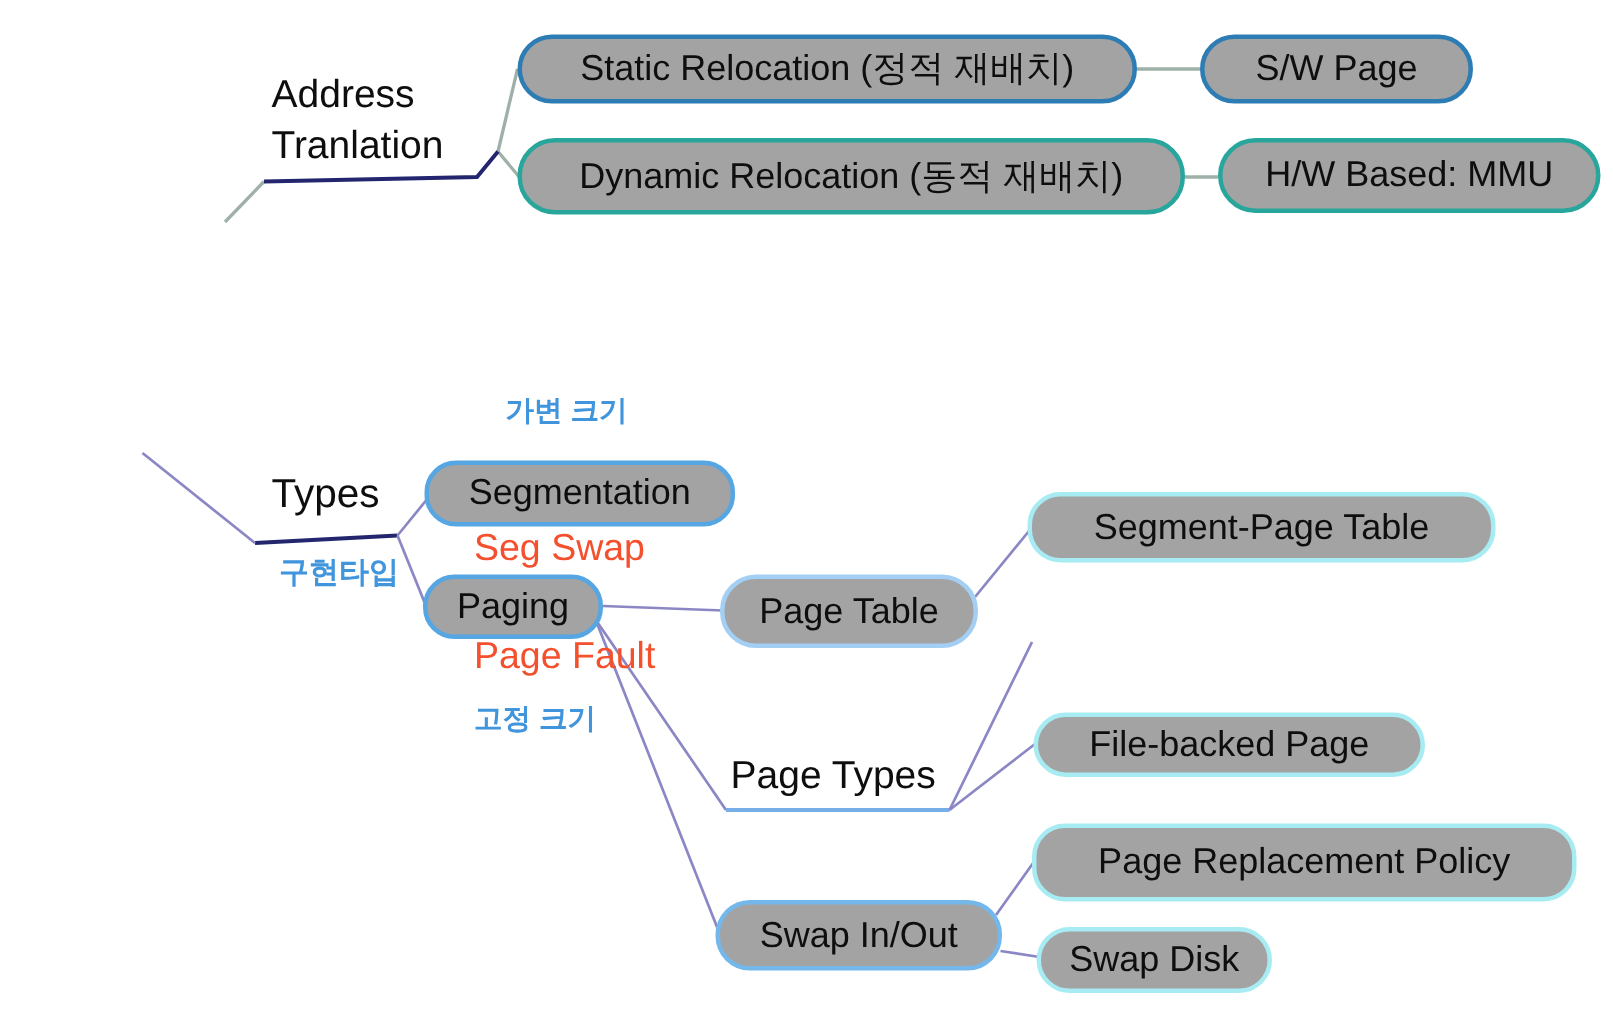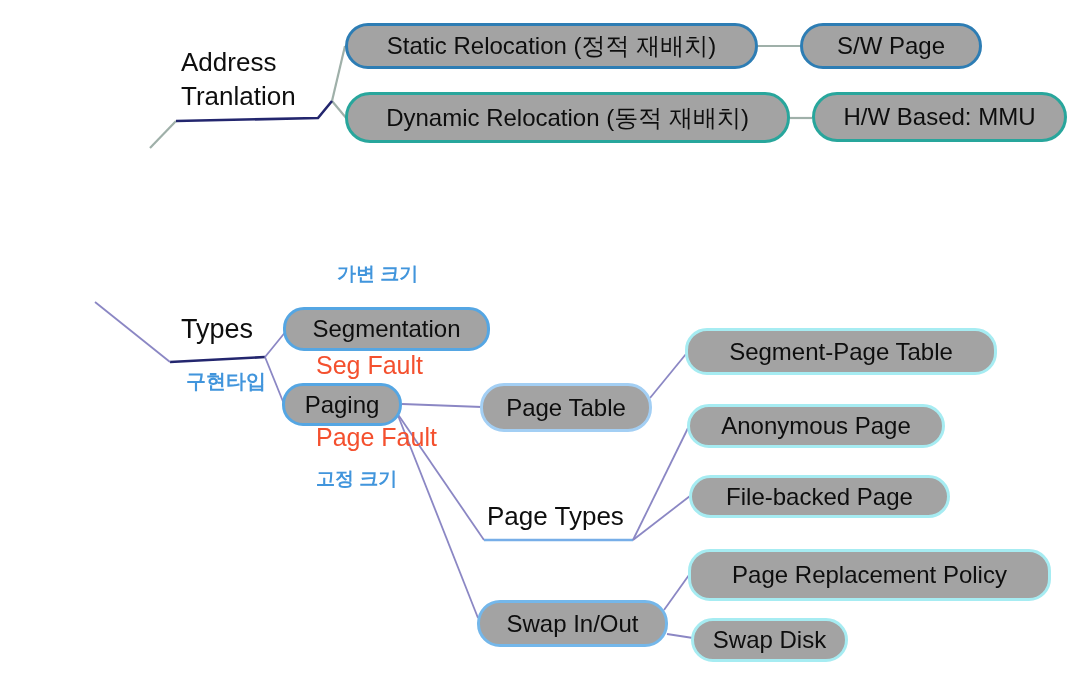--- a/index.html
+++ b/index.html
@@ -87,33 +87,32 @@
   <div class="node b-teal" style="left:812px; top:92px; width:255px; height:50px;">H/W Based: MMU</div>
 
   <div class="floating lbl-black" style="left:181px; top:312px; font-size:27px;">Types</div>
 
   <div class="floating lbl-blue" style="left:186px; top:368px; font-size:20px;">구현타입</div>
 
   <div class="floating lbl-blue" style="left:313px; top:261px;margin-left:24px;">가변 크기</div>
 
   <div class="node b-sky" style="left:283px; top:307px; width:207px; height:44px;">Segmentation</div>
 
-  <div class="floating lbl-orange" style="left:316px; top:351px;">Seg Fault</div>
+  <div class="floating lbl-orange" style="left:316px; top:351px;">Seg Swap</div>
 
   <div class="node b-sky" style="left:282px; top:383px; width:120px; height:43px;">Paging</div>
 
   <div class="floating lbl-orange" style="left:316px; top:423px;">Page Fault</div>
 
   <div class="floating lbl-blue" style="left:316px; top:466px;">고정 크기</div>
 
   <div class="node b-ptblue" style="left:480px; top:383px; width:172px; height:49px;">Page Table</div>
 
   <div class="node b-cyan" style="left:685px; top:328px; width:312px; height:47px;">Segment-Page Table</div>
 
-  <div class="node b-cyan" style="left:687px; top:404px; width:258px; height:44px;">Anonymous Page</div>
 
   <div class="node b-cyan" style="left:689px; top:475px; width:261px; height:43px;">File-backed Page</div>
 
   <div class="floating lbl-black" style="left:487px; top:500px;">Page Types</div>
 
   <div class="node b-swap" style="left:477px; top:600px; width:191px; height:47px;">Swap In/Out</div>
 
   <div class="node b-cyan" style="left:688px; top:549px; width:363px; height:52px;">Page Replacement Policy</div>
 
   <div class="node b-cyan" style="left:691px; top:618px; width:157px; height:44px;">Swap Disk</div>

